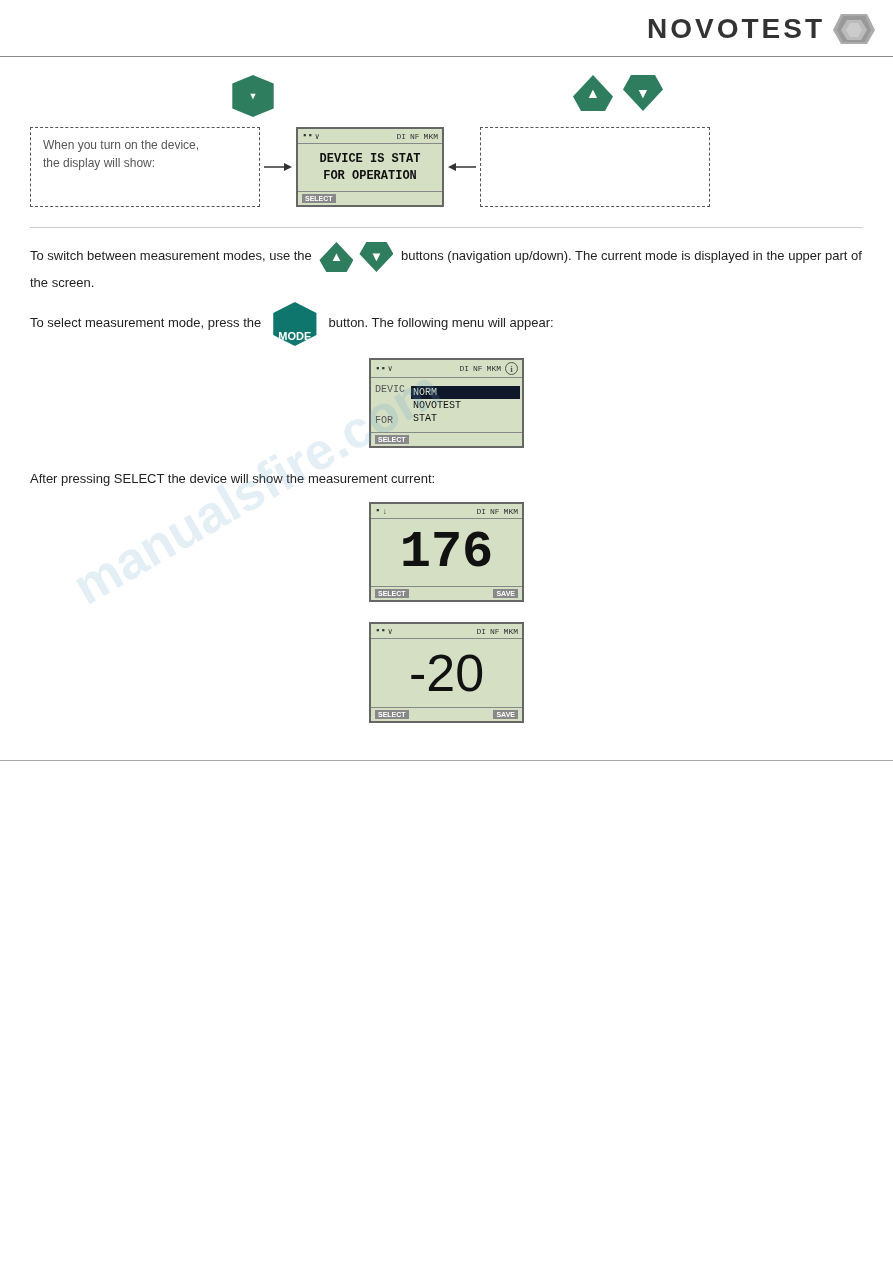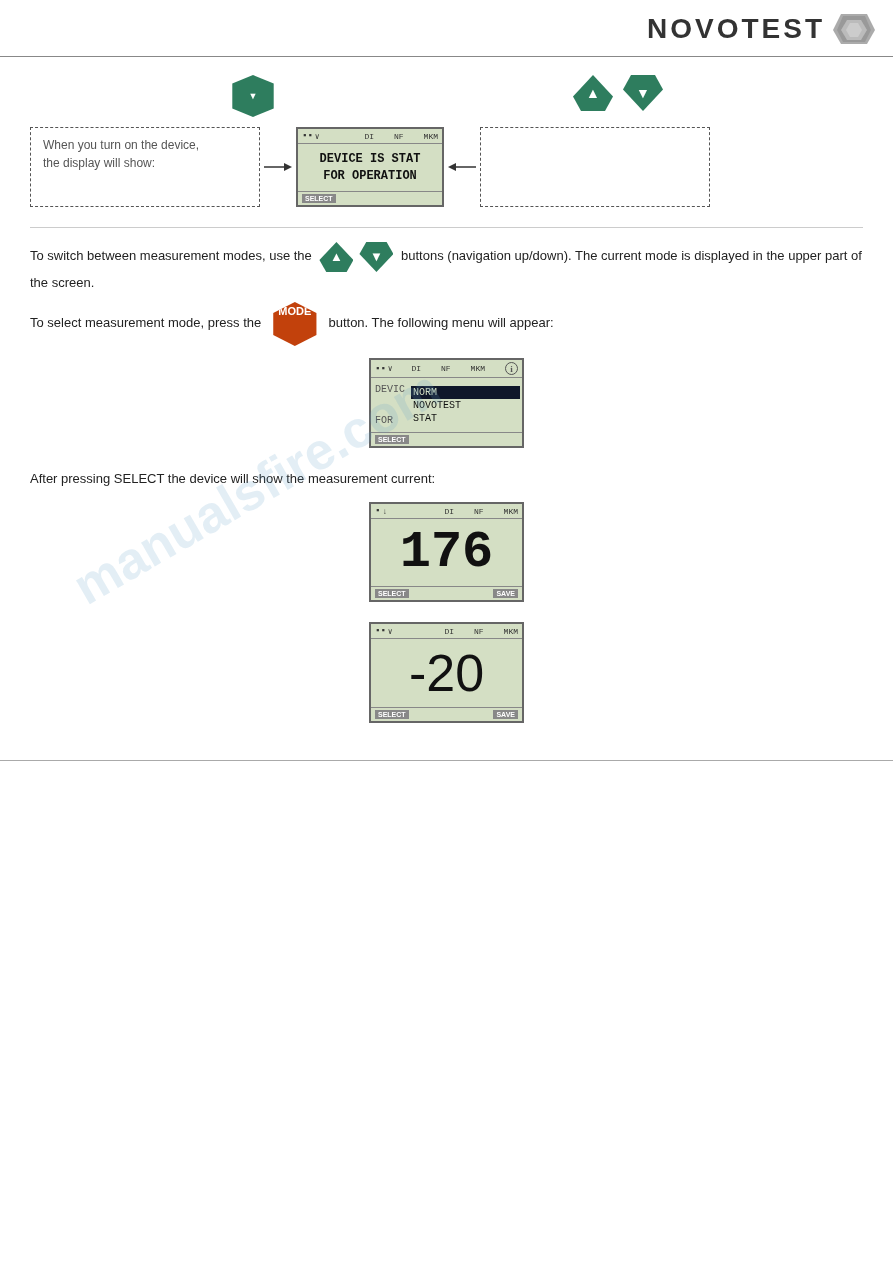--- a/index.html
+++ b/index.html
@@ -143,21 +143,21 @@
     .lcd-top-left {
       display: flex;
       align-items: center;
       gap: 2px;
       font-size: 9px;
       color: #333;
     }
     .lcd-top-right {
       display: flex;
       align-items: center;
-      gap: 20px;
+      gap: 4px;
       font-size: 9px;
       color: #333;
     }
     .lcd-body {
       flex: 1;
       display: flex;
       flex-direction: column;
       justify-content: center;
       align-items: center;
       padding: 6px 4px;
@@ -373,21 +373,21 @@
         </span>
         <span class="btn-pentagon-down" style="clip-path: polygon(50% 100%, 100% 40%, 80% 0%, 20% 0%, 0% 40%); width:34px; height:30px; background:#2e7d5e; display:inline-flex; align-items:center; justify-content:center; color:white; font-size:13px; font-weight:bold; cursor:pointer;">
           <span>▼</span>
         </span>
       </span>
       buttons (navigation up/down). The current mode is displayed in the upper part of the screen.
     </p>
     <p class="section-text">
       To select measurement mode, press the
       <span style="display:inline-flex; vertical-align:middle; margin: 0 6px;">
-        <span class="btn-mode" style="clip-path: polygon(50% 0%, 95% 25%, 95% 75%, 50% 100%, 5% 75%, 5% 25%); width:48px; height:44px; background:#c2410c; display:inline-flex; align-items:flex-start; justify-content:center; color:white; font-size:11px; font-weight:bold; cursor:pointer;">
+        <span class="btn-mode" style="clip-path: polygon(50% 0%, 95% 25%, 95% 75%, 50% 100%, 5% 75%, 5% 25%); width:48px; height:44px; background:#0f766e; display:inline-flex; align-items:flex-end; justify-content:center; color:white; font-size:11px; font-weight:bold; cursor:pointer;">
           <span>MODE</span>
         </span>
       </span>
       button. The following menu will appear:
     </p>
 
     <div class="lcd-container">
       <div class="lcd-large">
         <div class="lcd-top-bar">
           <div class="lcd-top-left">

